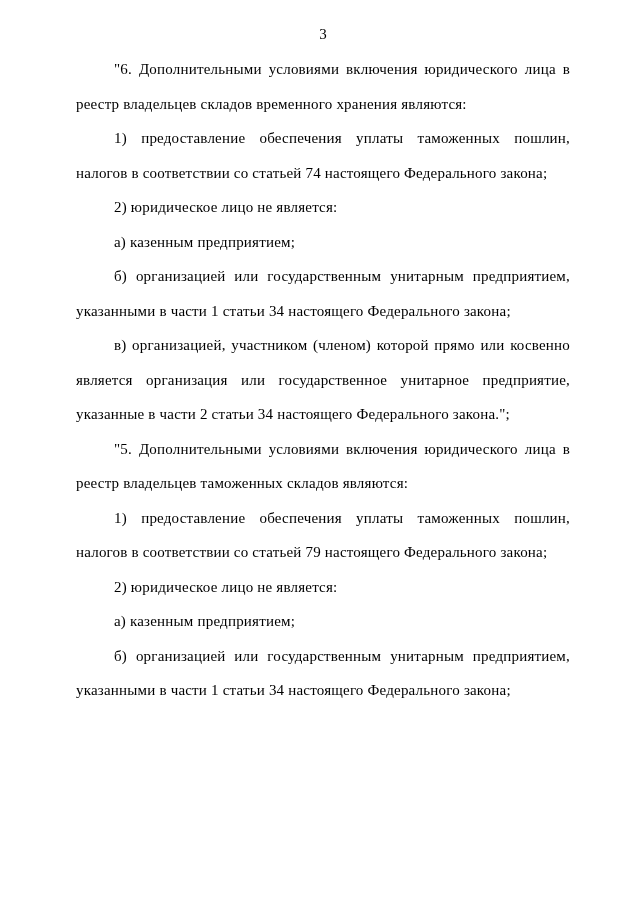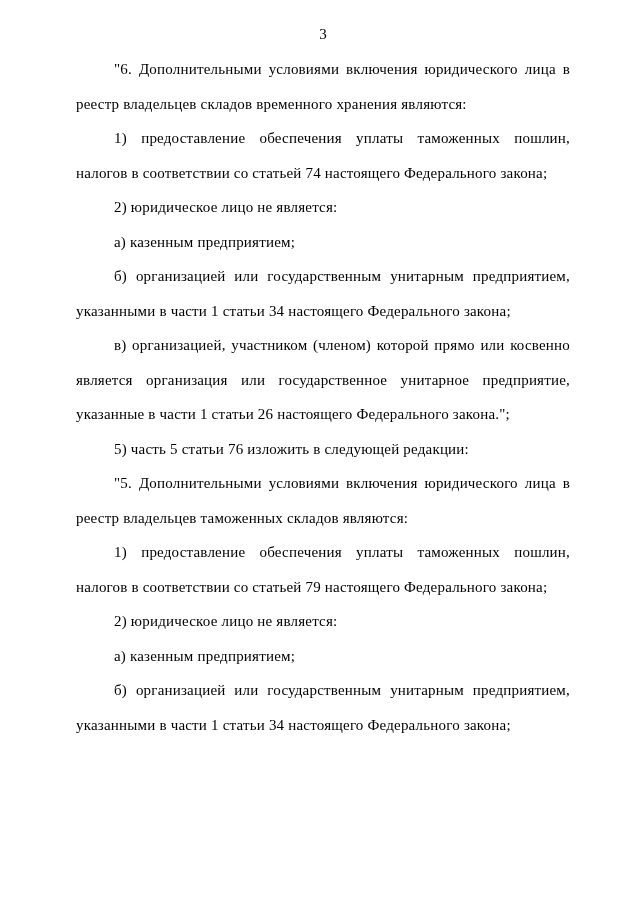--- a/index.html
+++ b/index.html
@@ -38,21 +38,20 @@
 
 <div class="page">
   <div class="page-number">3</div>
 
   <div class="body-text">
     <p>"6. Дополнительными условиями включения юридического лица в реестр владельцев складов временного хранения являются:</p>
     <p>1) предоставление обеспечения уплаты таможенных пошлин, налогов в соответствии со статьей 74 настоящего Федерального закона;</p>
     <p>2) юридическое лицо не является:</p>
     <p>а) казенным предприятием;</p>
     <p>б) организацией или государственным унитарным предприятием, указанными в части 1 статьи 34 настоящего Федерального закона;</p>
-    <p>в) организацией, участником (членом) которой прямо или косвенно является организация или государственное унитарное предприятие, указанные в части 1 статьи 26 настоящего Федерального закона.";</p>
-    <p>5) часть 5 статьи 76 изложить в следующей редакции:</p>
+    <p>в) организацией, участником (членом) которой прямо или косвенно является организация или государственное унитарное предприятие, указанные в части 2 статьи 34 настоящего Федерального закона.";</p>
     <p>"5. Дополнительными условиями включения юридического лица в реестр владельцев таможенных складов являются:</p>
     <p>1) предоставление обеспечения уплаты таможенных пошлин, налогов в соответствии со статьей 79 настоящего Федерального закона;</p>
     <p>2) юридическое лицо не является:</p>
     <p>а) казенным предприятием;</p>
     <p>б) организацией или государственным унитарным предприятием, указанными в части 1 статьи 34 настоящего Федерального закона;</p>
   </div>
 </div>
 
 </body></html>

